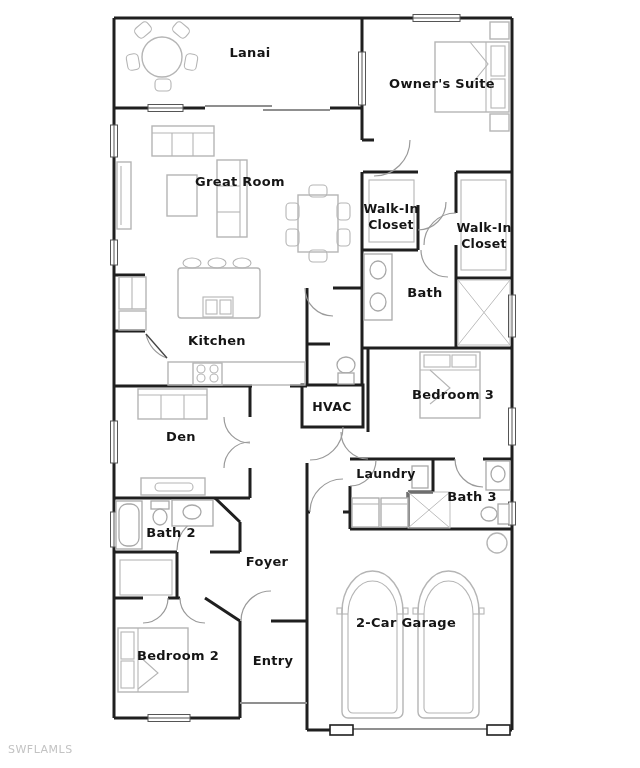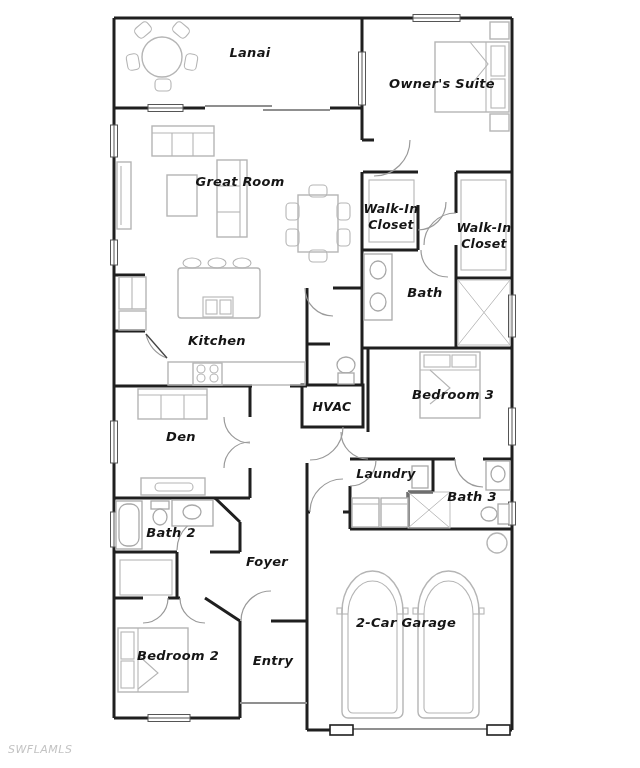--- a/index.html
+++ b/index.html
@@ -1,17 +1,17 @@
 <!DOCTYPE html>
 <html style="--color-background: #ffffff; --color-walls: #1f1f1f; --color-furniture: #b5b5b5; --color-doors: #9a9a9a; --color-text: #151515; --color-watermark: #c3c3c3;"><head>
 <meta charset="utf-8">
 <style>
   html,body{margin:0;padding:0;background:#fff;}
   .stage{position:relative;width:640px;height:768px;background:var(--color-background,#fff);
-         font-family:"DejaVu Sans","Liberation Sans",sans-serif;overflow:hidden;font-style:italic;}
+         font-family:"DejaVu Sans","Liberation Sans",sans-serif;overflow:hidden;}
   svg{display:block}
   .wall{stroke:var(--color-walls,#1f1f1f);stroke-width:3;fill:none;stroke-linecap:butt;}
   .hvac-box{stroke:var(--color-walls,#1f1f1f);stroke-width:3;fill:none;}
   .door{stroke:var(--color-doors,#9a9a9a);stroke-width:1.2;fill:none;}
   .door-leaf{stroke:#444;stroke-width:1.3;fill:none;}
   .furn{stroke:var(--color-furniture,#b5b5b5);stroke-width:1.4;fill:none;}
   .furn2{stroke:var(--color-furniture,#b5b5b5);stroke-width:1.1;fill:none;}
   .fix{stroke:#a9a9a9;stroke-width:1.3;fill:#fff;}
   .win{fill:#fff;stroke:#555;stroke-width:1;}
   .winline{stroke:#555;stroke-width:1;}

